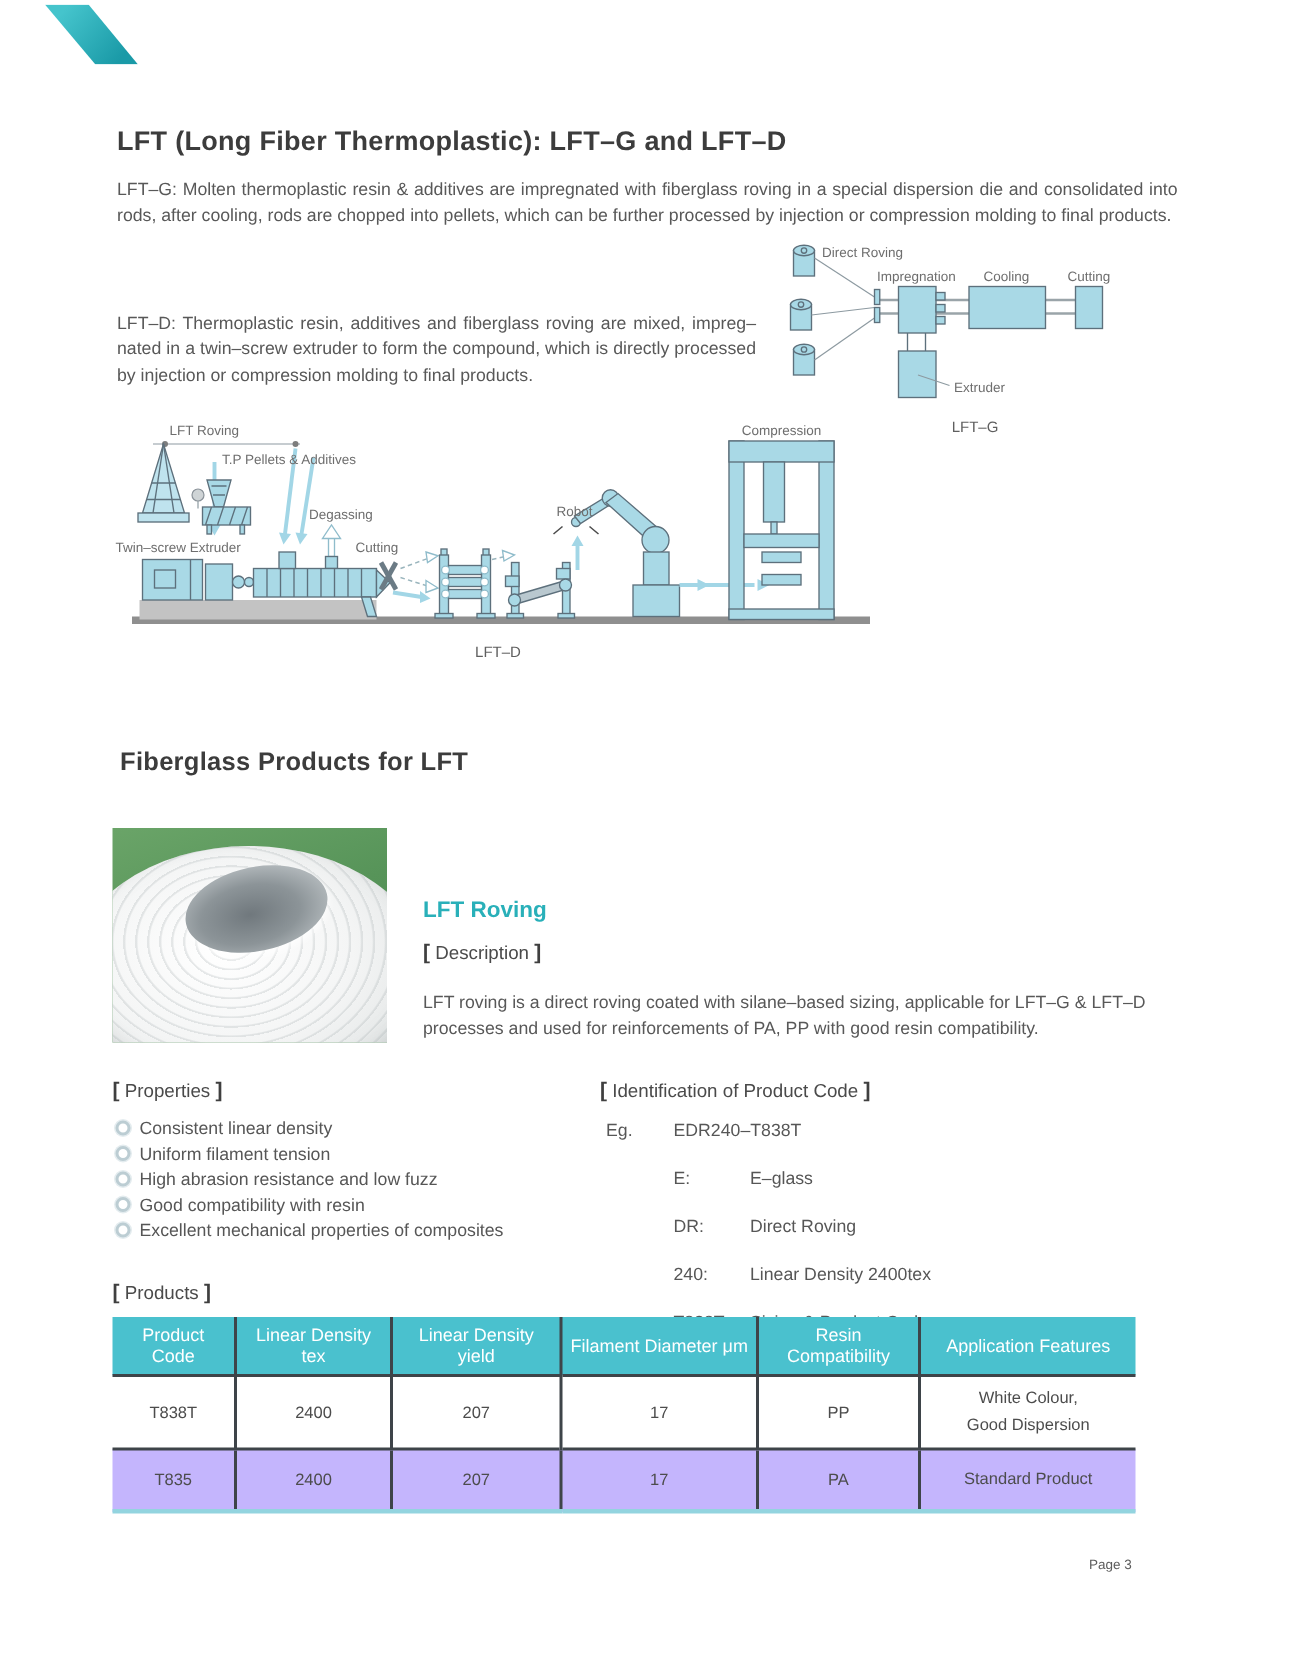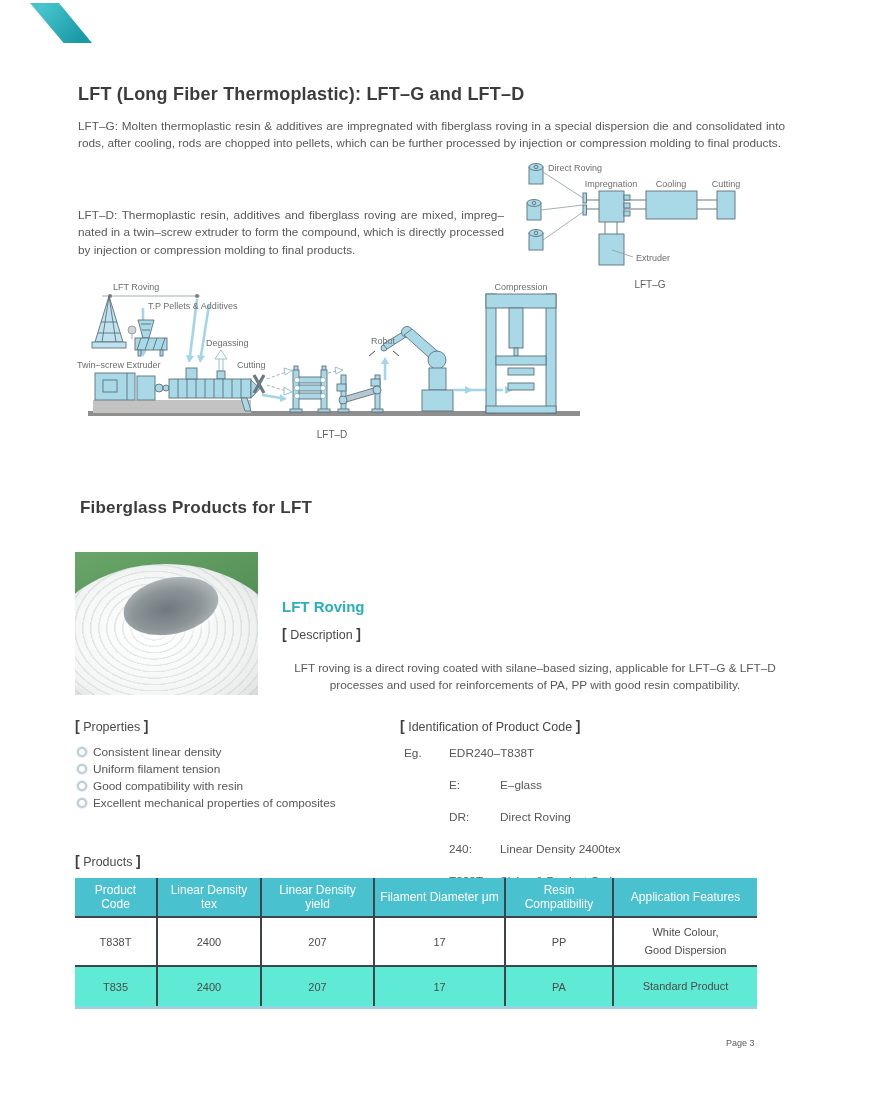--- a/index.html
+++ b/index.html
@@ -16,21 +16,21 @@
   .h1{left:78px;top:84px;font-size:18px;font-weight:bold;color:#3c3c3c;letter-spacing:.2px;}
   .h2{left:80px;top:498px;font-size:17px;font-weight:bold;color:#3c3c3c;letter-spacing:.2px;}
   .body-par{font-size:11.8px;line-height:1.47;color:#585858;text-align:justify;}
   .p-lftg{left:78px;top:118px;width:707px;}
   .p-lftd{left:78px;top:207px;width:426px;}
 
   .product-title{left:282px;top:598px;font-size:15px;font-weight:bold;color:#29b0b9;}
   .bh{font-size:12.5px;color:#4a4a4a;}
   .bh .br{font-weight:bold;font-size:14px;color:#3f3f3f;}
   .desc-h{left:282px;top:626px;}
-  .desc-p{left:282px;top:660px;width:506px;text-align:center;}
+  .desc-p{left:282px;top:660px;width:506px;text-align:left;}
 
   .props-h{left:75px;top:718px;}
   .props{left:77px;top:746px;list-style:none;margin:0;padding:0;}
   .props li{font-size:11.8px;color:#565656;height:17px;line-height:13px;}
   .ring{display:inline-block;width:6px;height:6px;border:2px solid #bccdd3;border-radius:50%;
         background:#fff;margin-right:6px;vertical-align:-1px;box-shadow:0 0 0 1px #e4ecef;}
 
   .id-h{left:400px;top:718px;}
   .idgrid{left:404px;top:747px;display:grid;grid-template-columns:30px 36px auto;
           font-size:11.8px;color:#565656;gap:15px;}
@@ -38,21 +38,21 @@
   .span23{grid-column:2/4;}
 
   .products-h{left:75px;top:853px;}
   table.prod{left:75px;top:878px;position:absolute;border-collapse:collapse;table-layout:fixed;}
   table.prod th,table.prod td{padding:0 4px;text-align:center;vertical-align:middle;}
   table.prod th{background:#4ac1ce;color:#ffffff;font-weight:normal;font-size:12px;height:38px;}
   table.prod th+th,table.prod td+td{border-left:2px solid #3e4449;}
   table.prod thead th{border-bottom:2px solid #3e4449;}
   table.prod td{font-size:11px;color:#4c4c4c;}
   tr.r1 td{height:47px;background:#ffffff;}
-  tr.r2 td{height:39px;background:#5eead4;border-top:2px solid #3e4449;border-bottom:3px solid #93d4df;}
+  tr.r2 td{height:39px;background:#c4b5fd;border-top:2px solid #3e4449;border-bottom:3px solid #93d4df;}
   .pre{white-space:pre-line;line-height:1.55;}
 
   .footer{left:726px;top:1038px;font-size:9px;color:#5c5c5c;}
 
   
   .photo{left:75px;top:552px;width:183px;height:143px;overflow:hidden;
          background:linear-gradient(160deg,#6aa468 0%,#579459 45%,#4a8750 100%);}
   .coil{position:absolute;left:-28px;top:12px;width:238px;height:168px;border-radius:50%;
         background:radial-gradient(ellipse at 42% 42%,#ffffff 0%,#f4f5f5 45%,#e3e6e6 75%,#d7dbdb 100%);
         box-shadow:inset 0 -8px 14px rgba(140,150,150,.35);}
@@ -303,20 +303,21 @@
   <div class="abs body-par desc-p">LFT roving is a direct roving coated with silane–based sizing, applicable for LFT–G &amp; LFT–D processes and used for reinforcements of PA, PP with good resin compatibility.</div>
 
   <div class="abs bh props-h">
     <span class="br">[</span>
     <span>Properties</span>
     <span class="br">]</span>
   </div>
   <ul class="abs props">
     <li><span class="ring"></span><span>Consistent linear density</span></li>
     <li><span class="ring"></span><span>Uniform filament tension</span></li>
+    <li><span class="ring"></span><span>High abrasion resistance and low fuzz</span></li>
     <li><span class="ring"></span><span>Good compatibility with resin</span></li>
     <li><span class="ring"></span><span>Excellent mechanical properties of composites</span></li>
   </ul>
 
   <div class="abs bh id-h">
     <span class="br">[</span>
     <span>Identification of Product Code</span>
     <span class="br">]</span>
   </div>
   <div class="abs idgrid">

